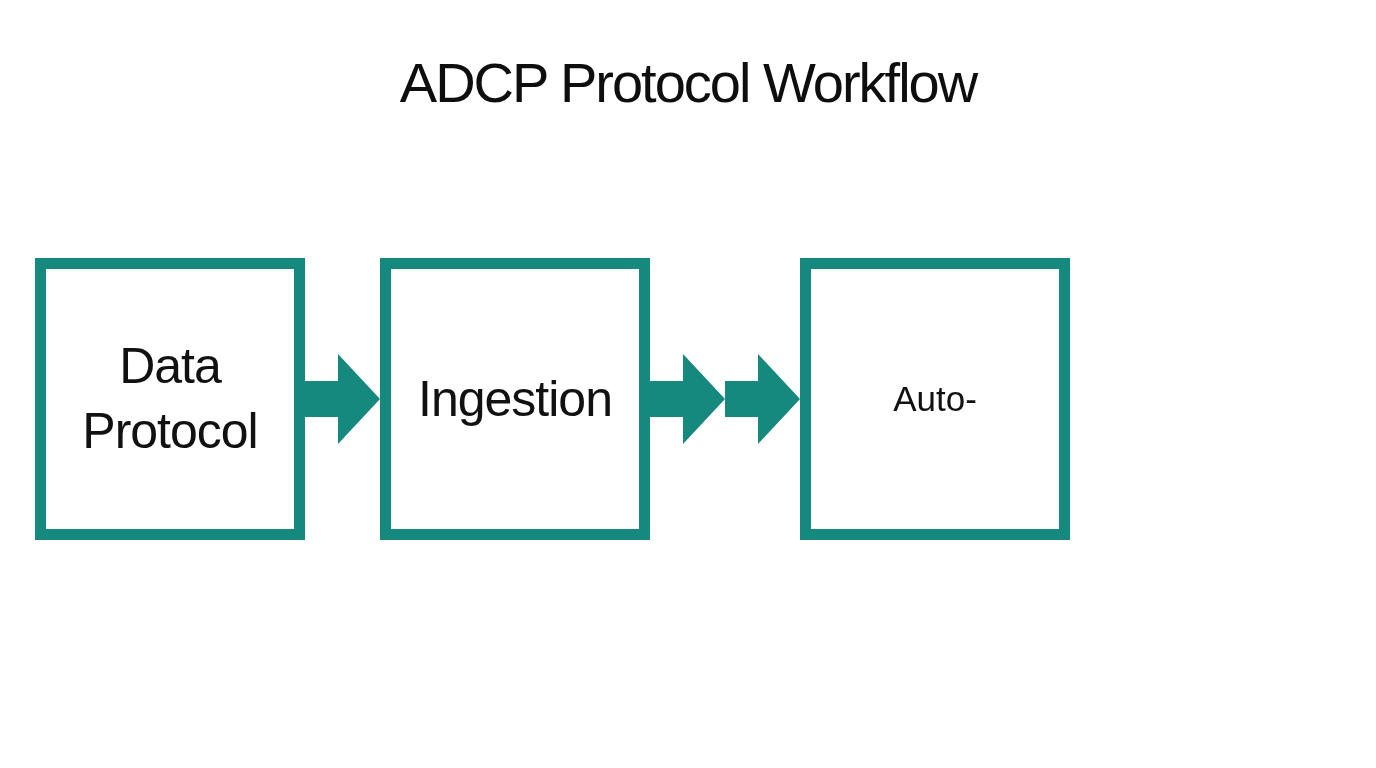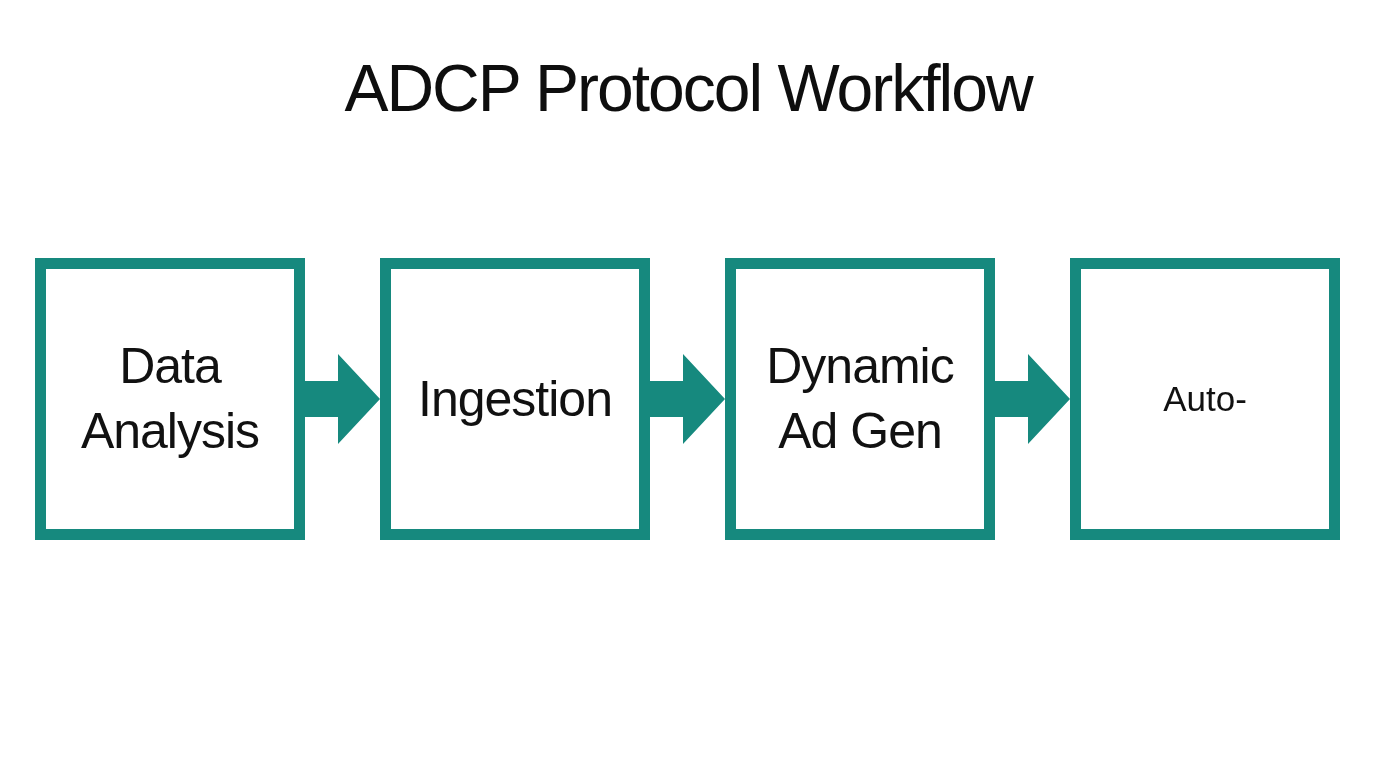--- a/index.html
+++ b/index.html
@@ -22,21 +22,21 @@
     position: absolute;
     inset: 0;
   }
   .diagram-title {
     position: absolute;
     top: 50px;
     left: 0;
     width: 100%;
     margin: 0;
     text-align: center;
-    font-size: 66px;
+    font-size: 56px;
     font-weight: 500;
     letter-spacing: -2px;
     color: var(--title);
     white-space: nowrap;
   }
   .workflow-row {
     position: absolute;
     top: 258px;
     left: 35px;
     width: 1305px;
@@ -80,40 +80,34 @@
 
 <main class="canvas">
 
   <h1 class="diagram-title">ADCP Protocol Workflow</h1>
 
   <section class="workflow-row">
 
     <div class="step">
       <div class="step-label">
         <span class="step-line">Data</span>
-        <span class="step-line">Analysis</span>
+        <span class="step-line">Protocol</span>
       </div>
     </div>
 
     <div class="flow-arrow"></div>
 
     <div class="step">
       <div class="step-label">
         <span class="step-line">Ingestion</span>
       </div>
     </div>
 
     <div class="flow-arrow"></div>
 
-    <div class="step">
-      <div class="step-label">
-        <span class="step-line">Dynamic</span>
-        <span class="step-line">Ad Gen</span>
-      </div>
-    </div>
 
     <div class="flow-arrow"></div>
 
     <div class="step small">
       <div class="step-label">
         <span class="step-line">Auto-</span>
       </div>
     </div>
 
   </section>

